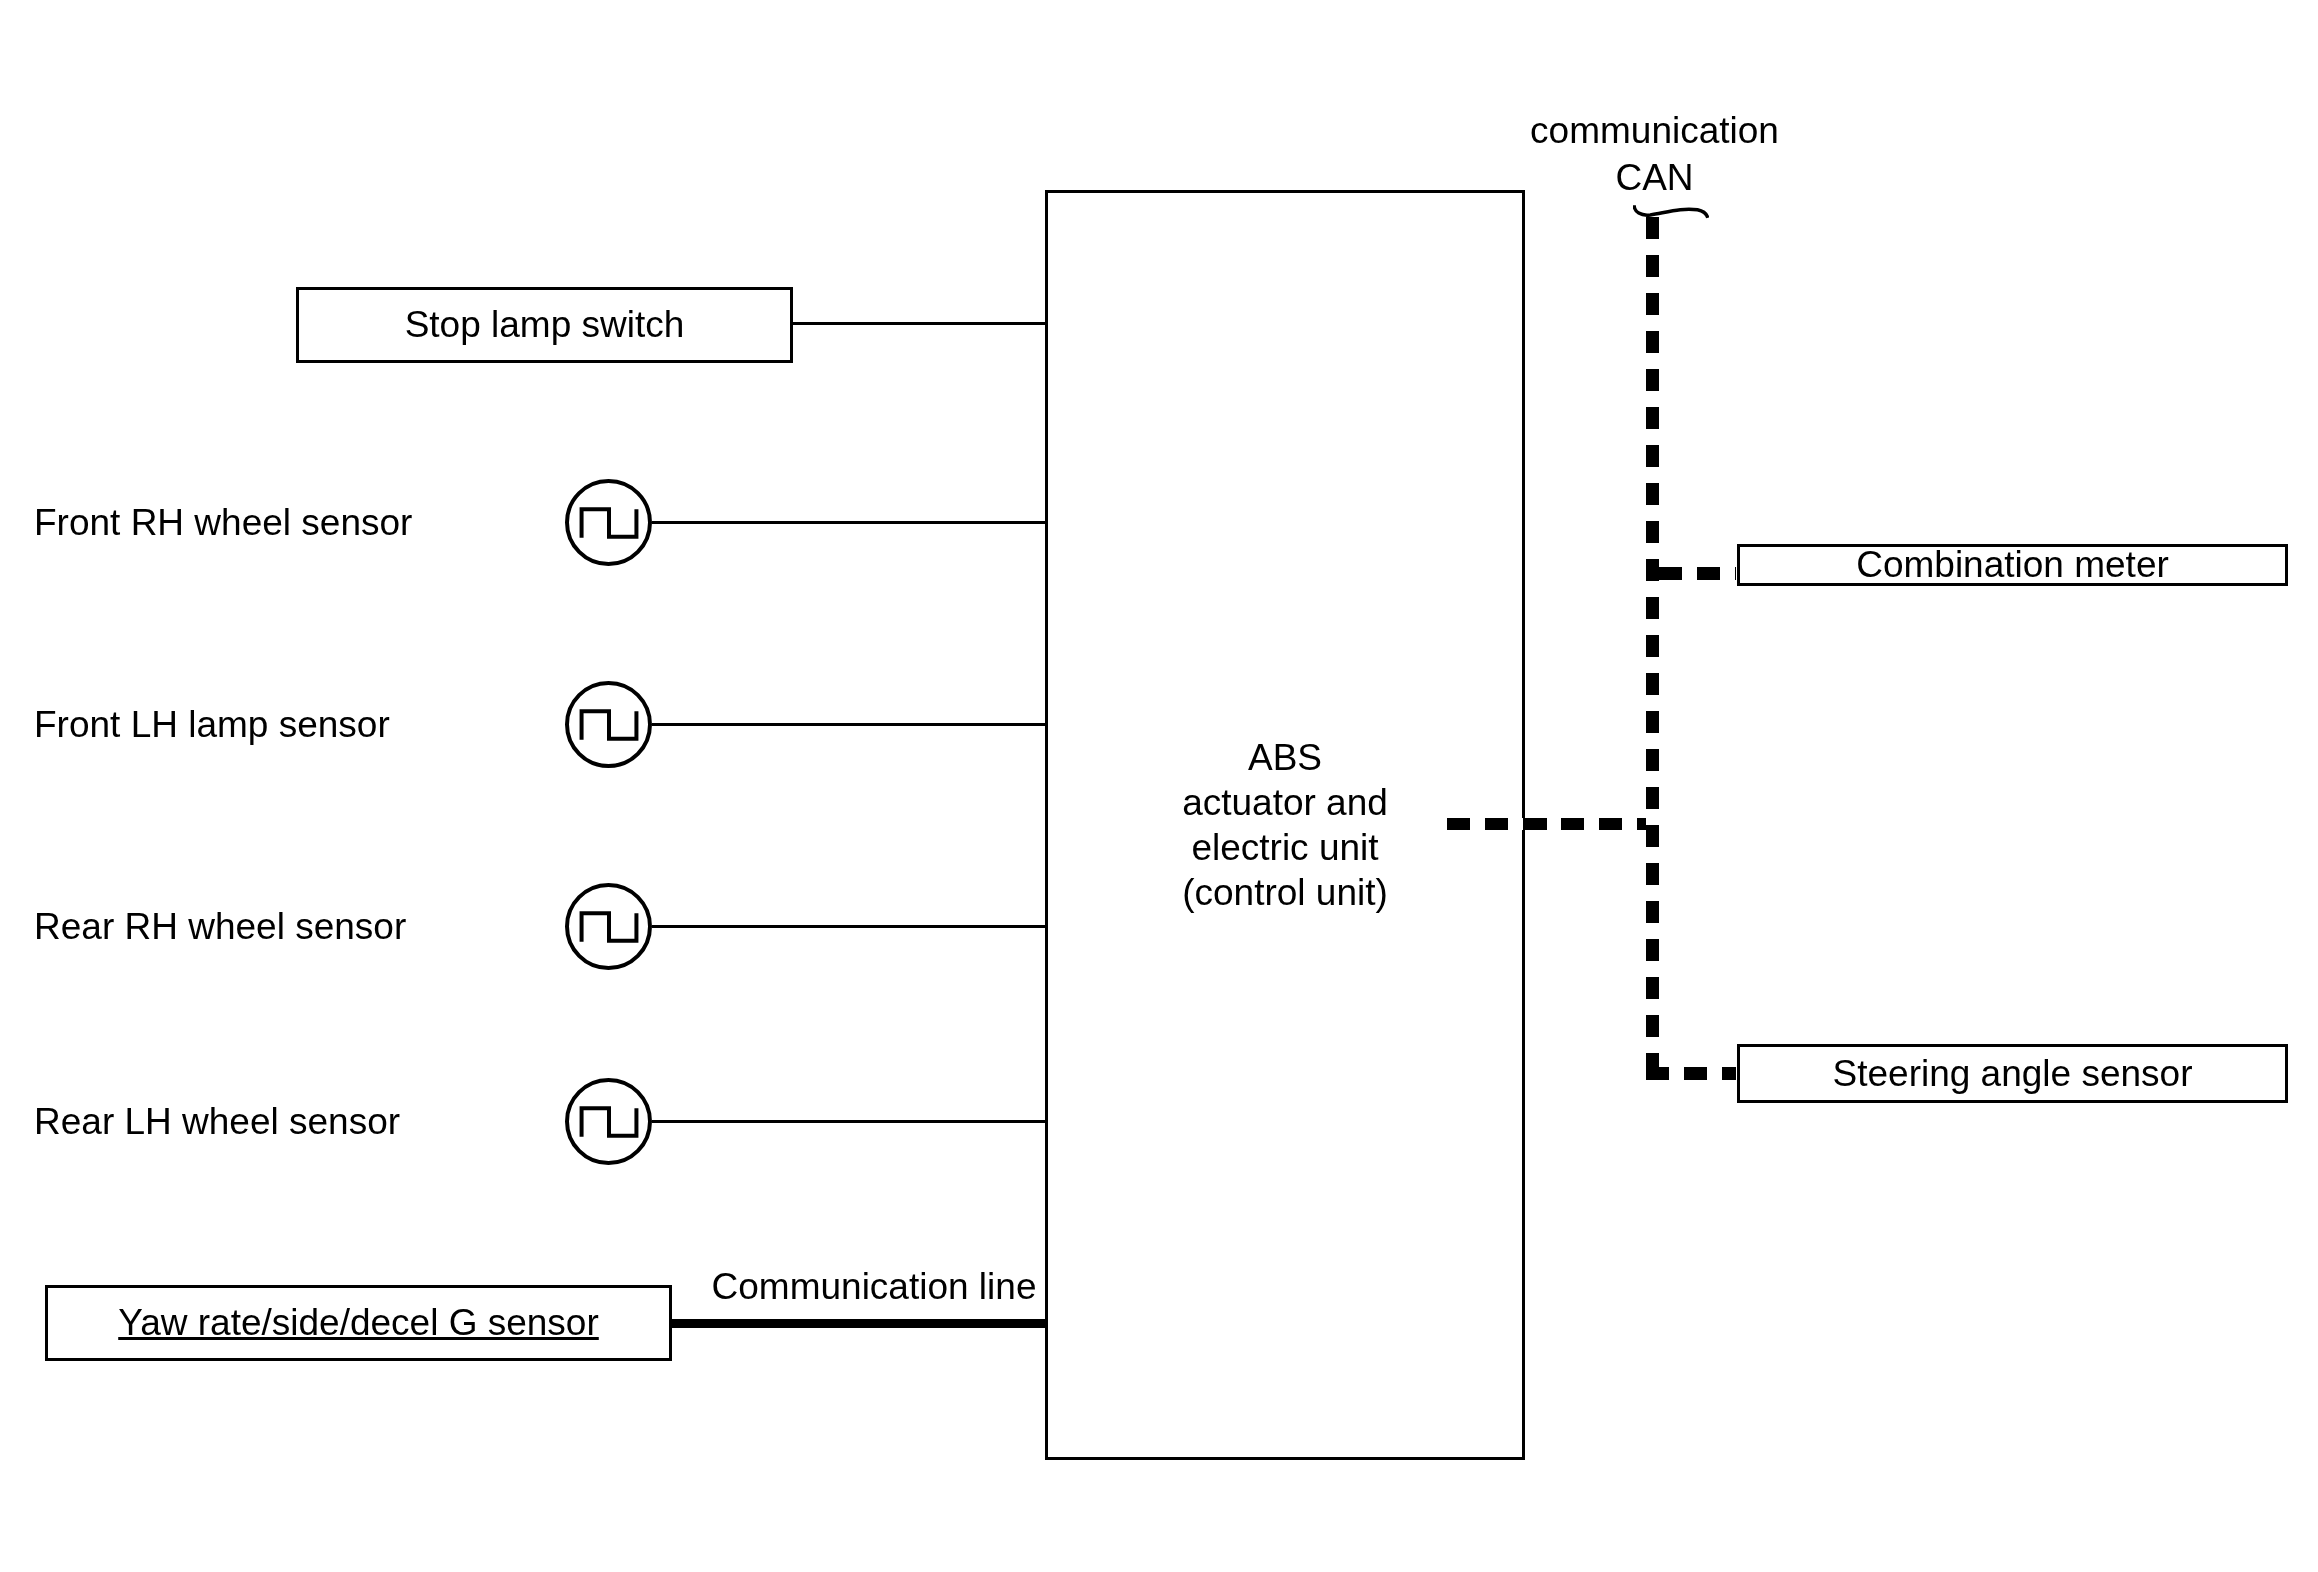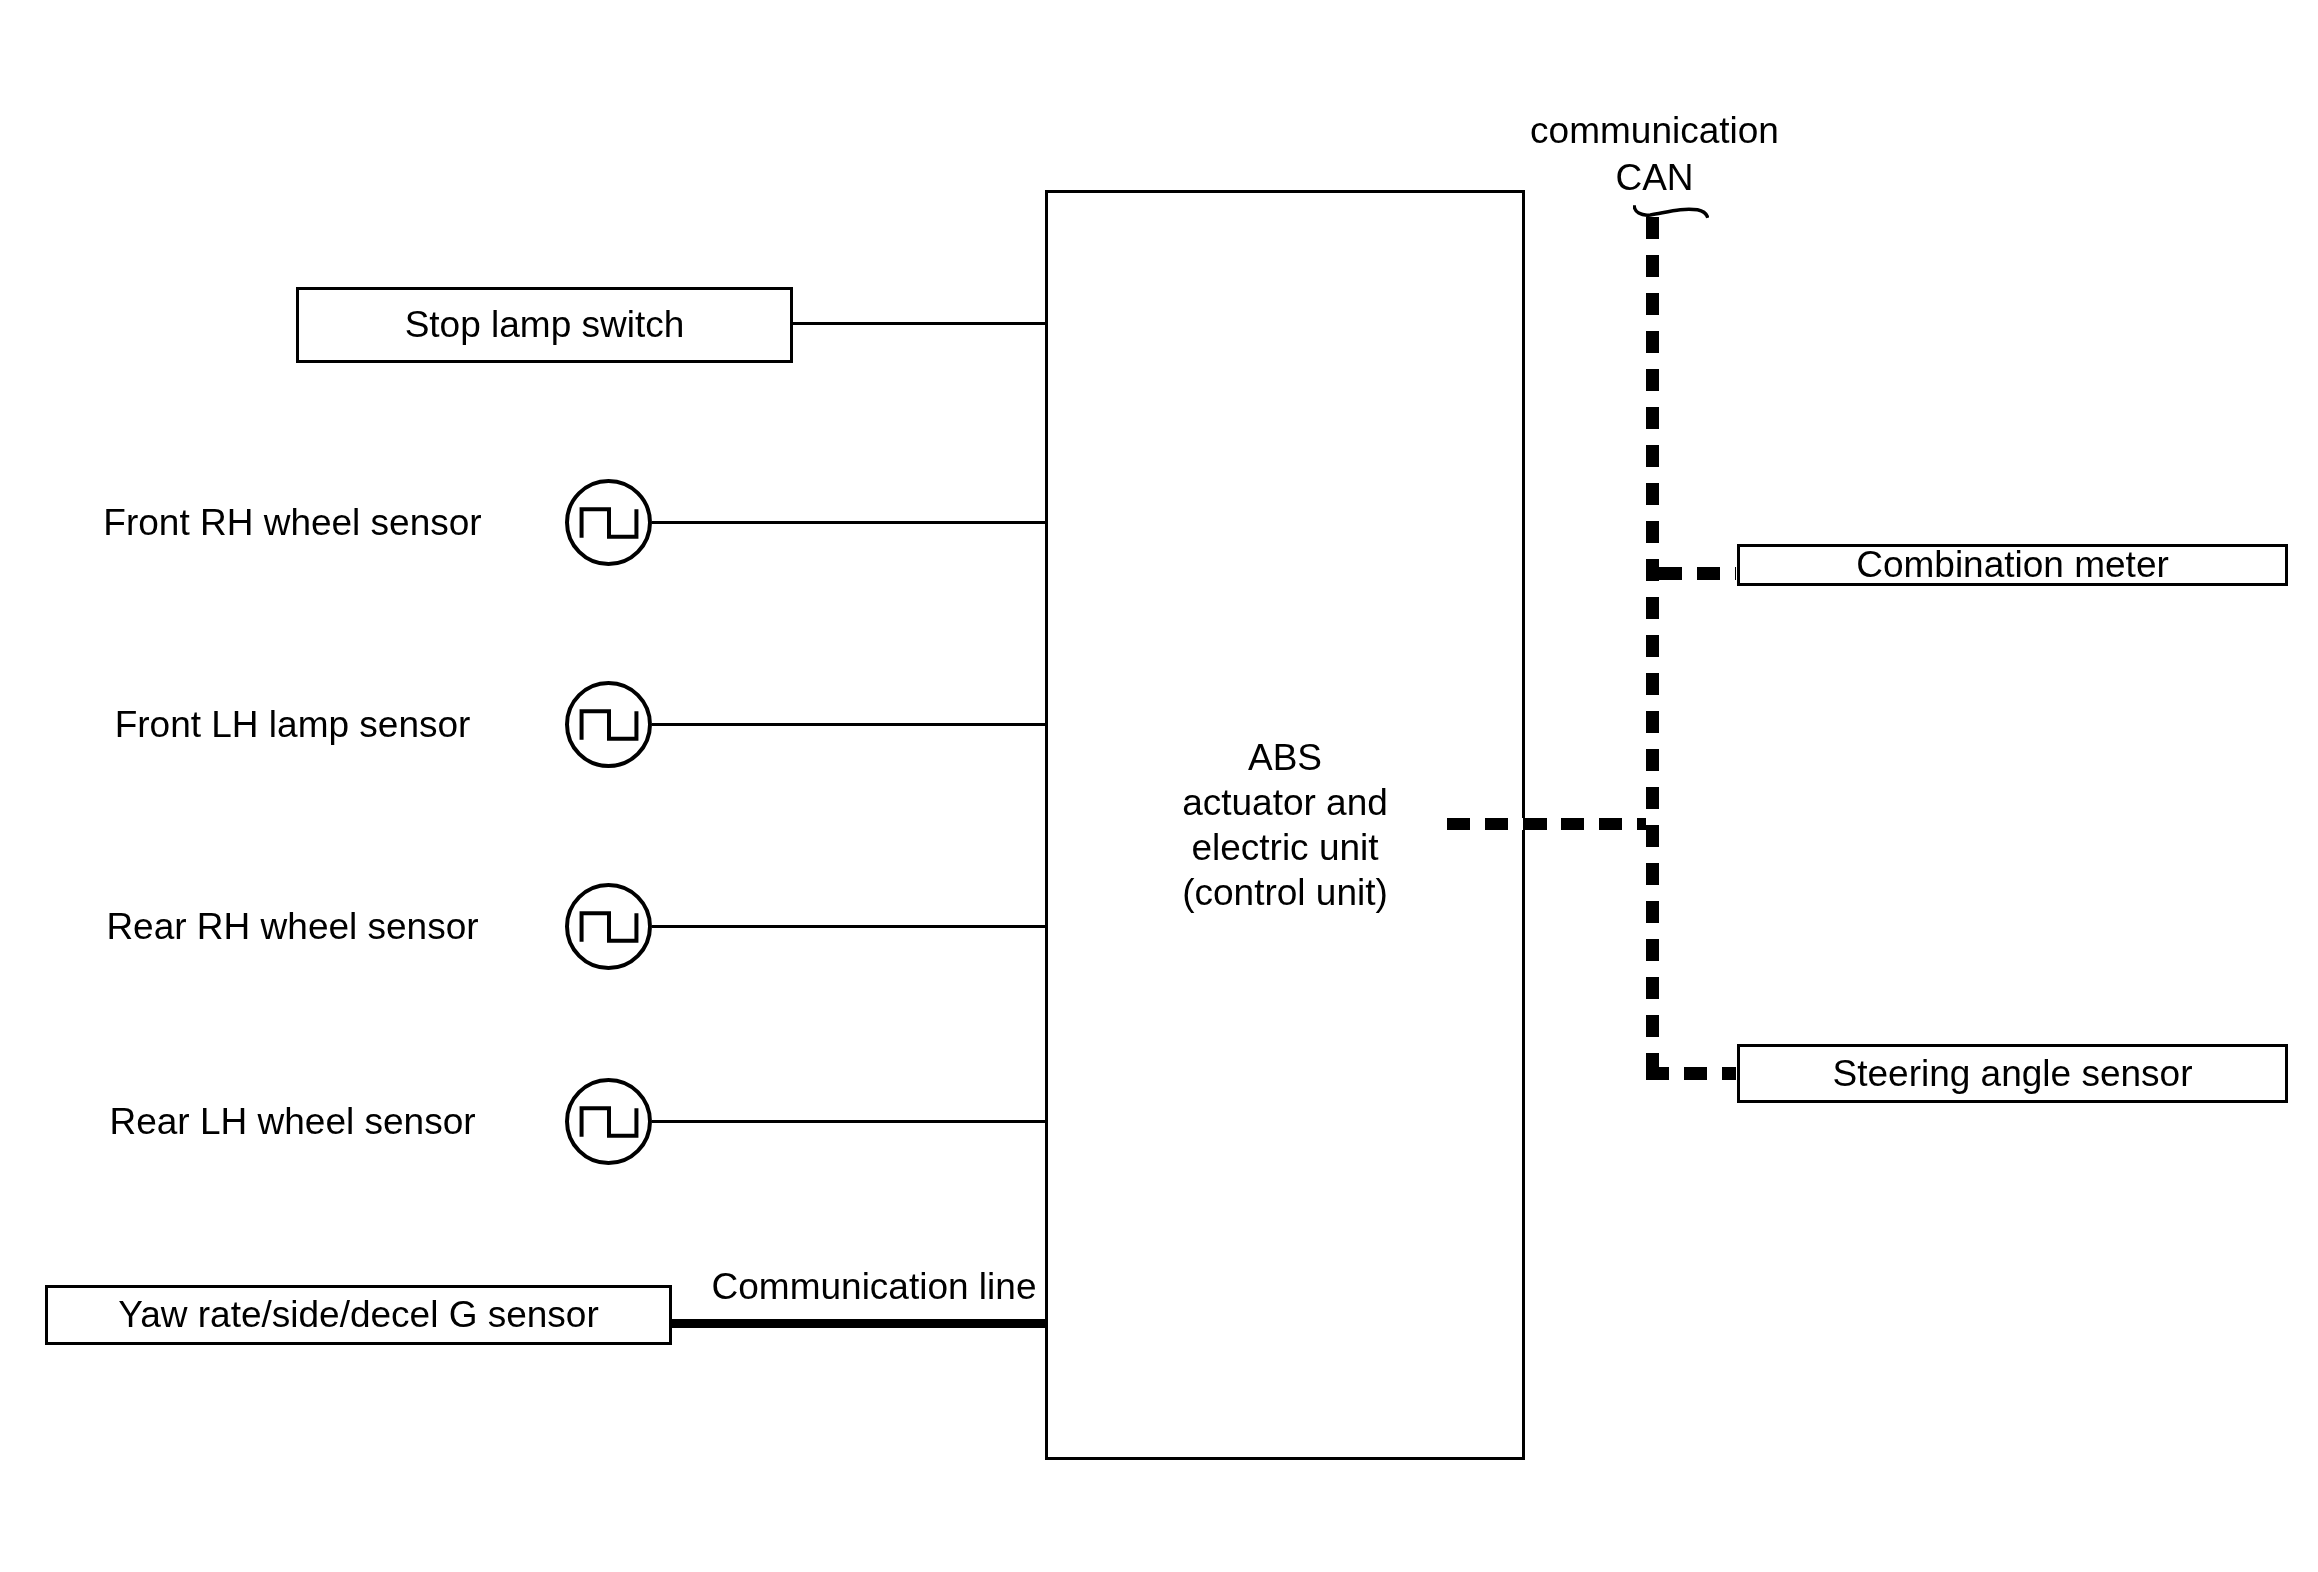--- a/index.html
+++ b/index.html
@@ -49,21 +49,21 @@
     background: repeating-linear-gradient(90deg, #000000 0px, #000000 23.5px, #ffffff 23.5px, #ffffff 38px);
   }
   .patch {
     position: absolute;
     background: #000000;
   }
   .sensor-label {
     position: absolute;
     width: 517px;
     left: 34px;
-    text-align: center;
+    text-align: left;
     font-size: 37px;
     line-height: 41px;
     white-space: nowrap;
   }
   .circle {
     position: absolute;
     box-sizing: border-box;
     width: 87px;
     height: 87px;
     border: 4.6px solid #000000;
@@ -126,21 +126,21 @@
   <div class="hline" style="left:652px; top:925px; width:393px;"></div>
 
   <div class="sensor-label" style="top:1101px;">Rear LH wheel sensor</div>
   <div class="circle" style="left:565px; top:1078px;">
     <svg width="60" height="32" viewBox="0 0 104 56">
       <polyline points="4,54 4,4 52,4 52,52 100,52 100,4" fill="none" stroke="#000000" stroke-width="7"></polyline>
     </svg>
   </div>
   <div class="hline" style="left:652px; top:1120px; width:393px;"></div>
 
-  <div class="box" style="left:45px; top:1285px; width:627px; height:60px;">
+  <div class="box" style="left:45px; top:1285px; width:627px; height:76px;text-decoration:underline;">
     <span>Yaw rate/side/decel G sensor</span>
   </div>
   <div class="free-label" style="left:702px; top:1266px; width:344px; text-align:center;">Communication line</div>
   <div class="thickline" style="left:672px; top:1319px; width:373px;"></div>
 
   <div class="box" style="left:1045px; top:190px; width:480px; height:1270px;">
     <div class="abs-text">
       <div>ABS</div>
       <div>actuator and</div>
       <div>electric unit</div>

